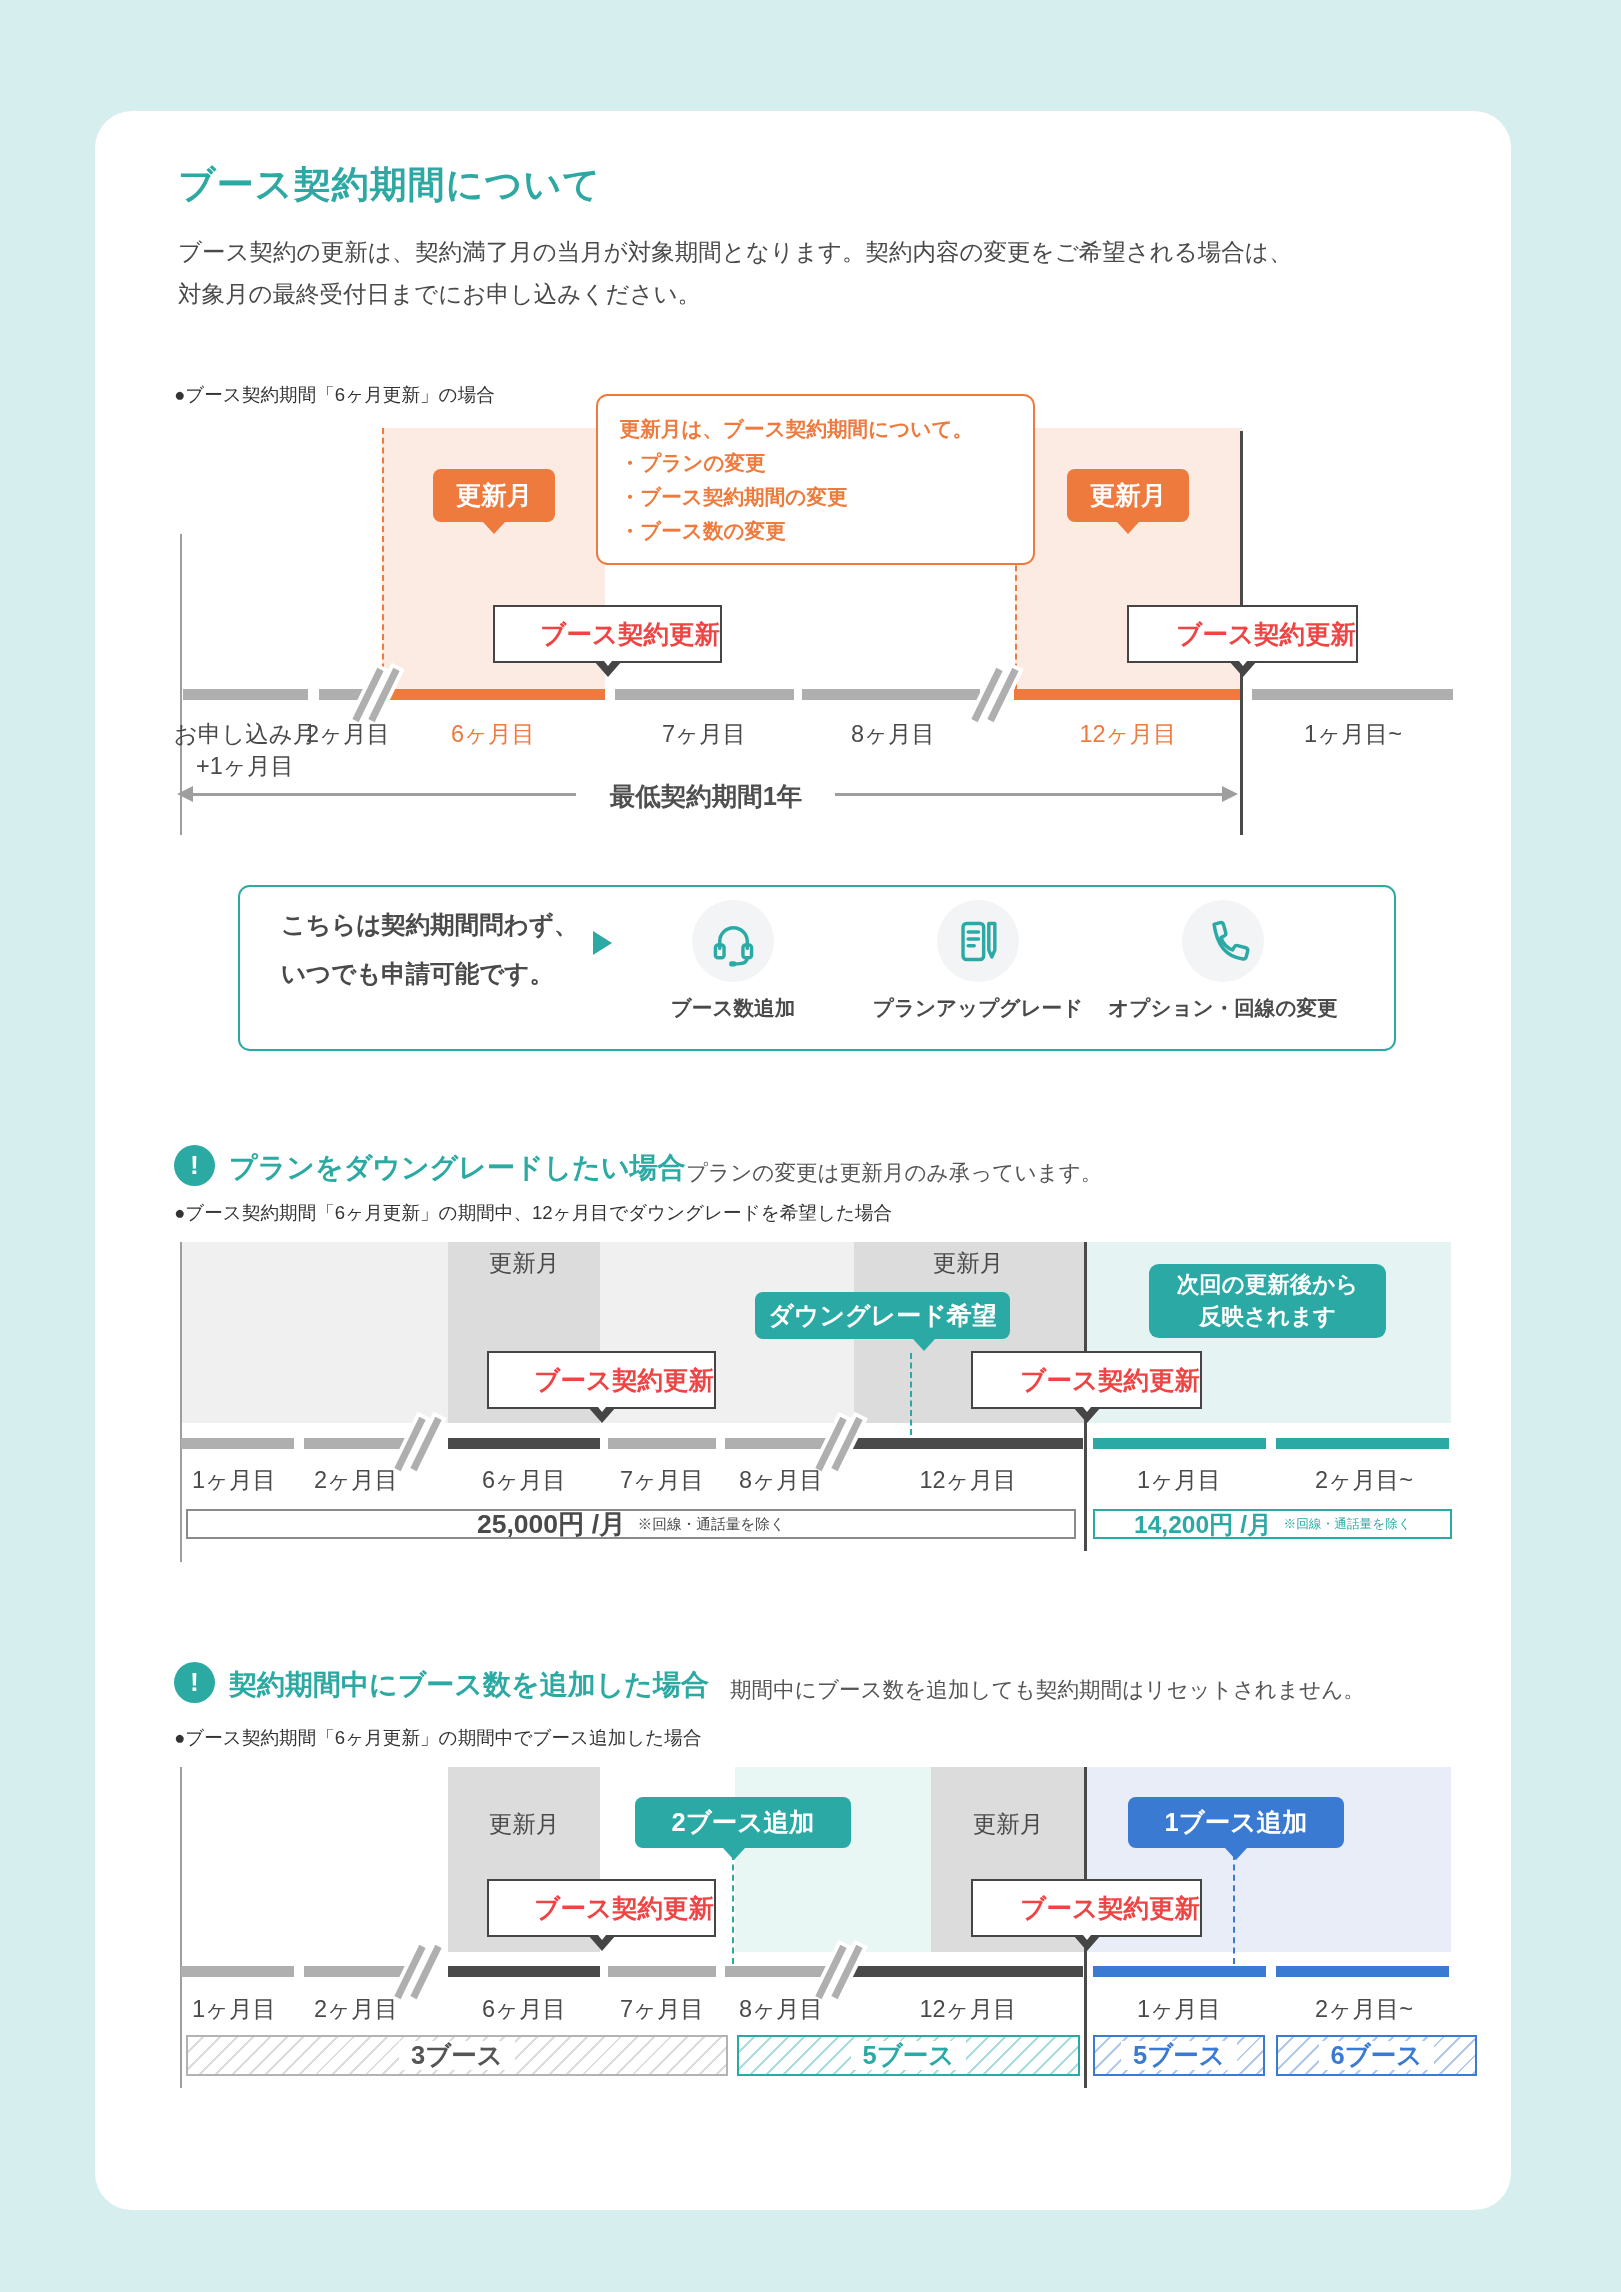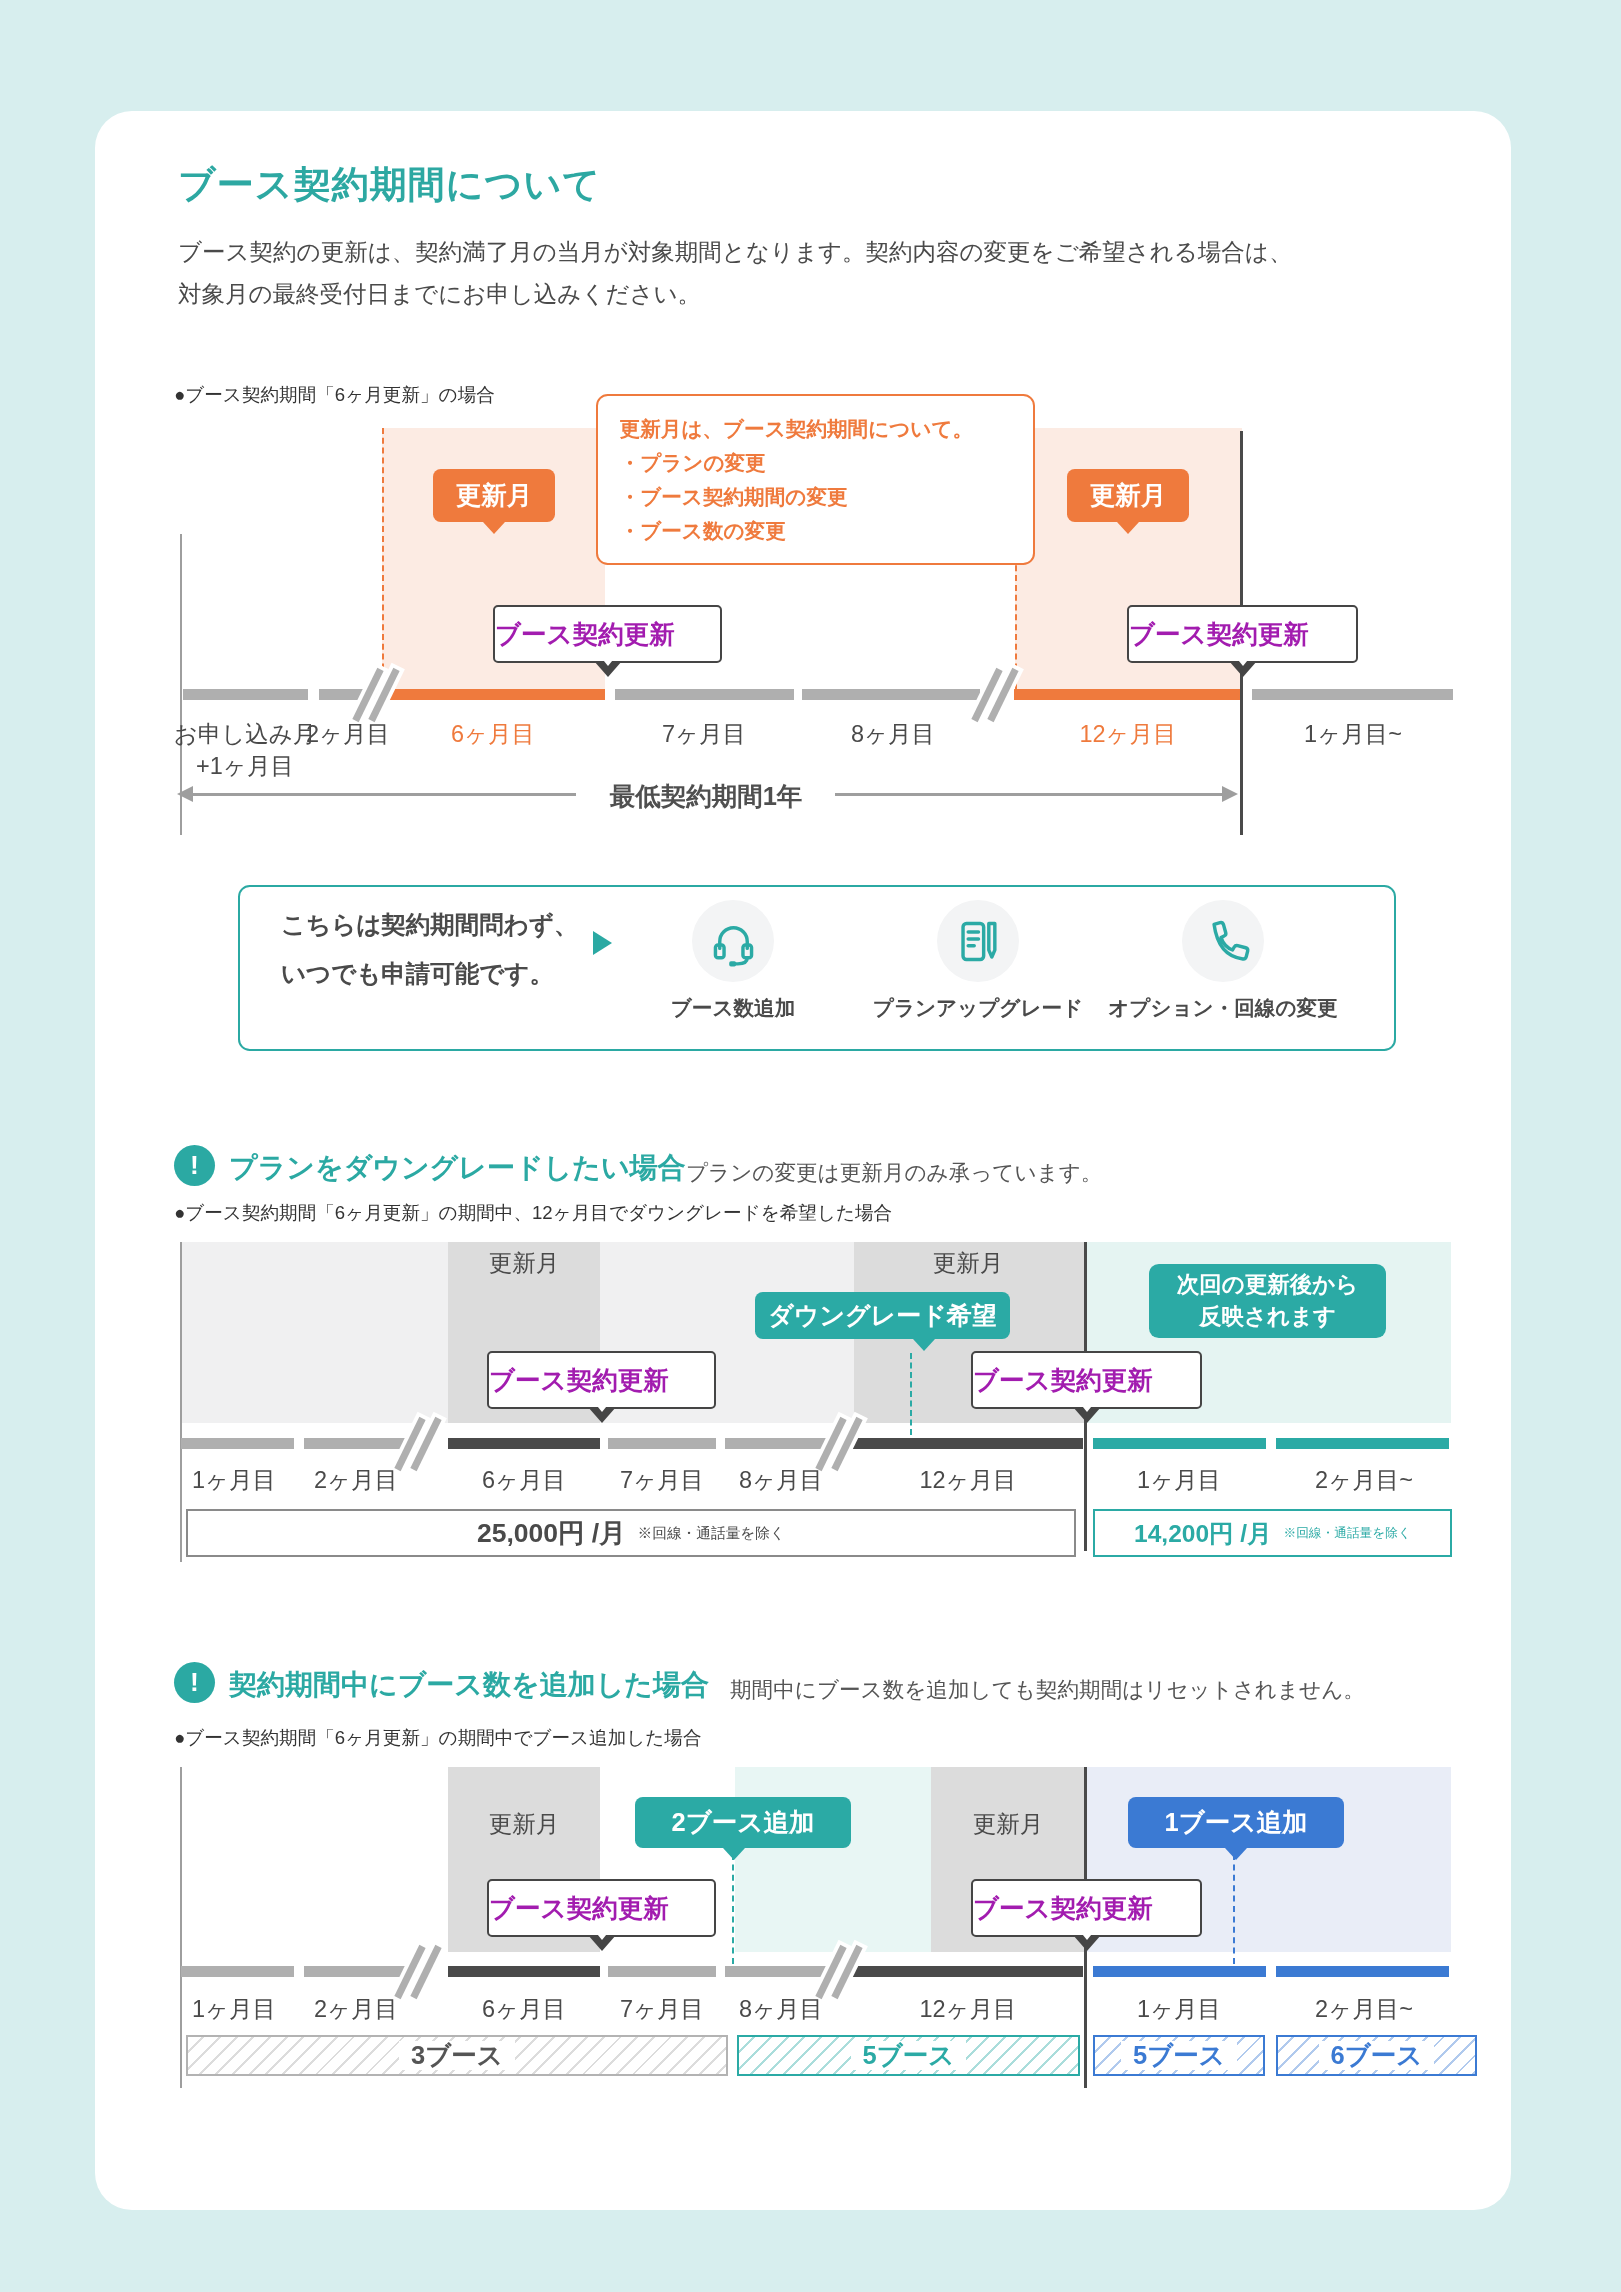--- a/index.html
+++ b/index.html
@@ -24,22 +24,22 @@
   .brk i.b1{left:4.9px;} .brk i.b2{left:20.6px;}
   
   .region{position:absolute;}
   .pink{background:#FCEBE3;border-left:2.9px dashed #EF7A3D;}
   
   .badge{position:absolute;border-radius:7.8px;color:#fff;font-weight:bold;display:flex;align-items:center;justify-content:center;white-space:nowrap;}
   .badge.or{background:#EF7A3D;} .badge.tl{background:#2BAAA5;} .badge.bl{background:#3B7AD3;}
   .tail{position:absolute;top:100%;left:50%;transform:translateX(-50%);width:0;height:0;border:11.8px solid transparent;border-bottom:none;}
   .tail.t-o{border-top:12.7px solid #EF7A3D;} .tail.t-t{border-top:12.7px solid #2BAAA5;} .tail.t-b{border-top:12.7px solid #3B7AD3;}
   
-  .co{position:absolute;background:#fff;border:2.9px solid #454545;border-radius:5px;display:flex;align-items:center;justify-content:flex-start;
-      font-size:25.5px;font-weight:bold;color:#a21caf;white-space:nowrap;z-index:6;}
+  .co{position:absolute;background:#fff;border:2.9px solid #454545;border-radius:0;display:flex;align-items:center;justify-content:flex-end;
+      font-size:25.5px;font-weight:bold;color:#ef4444;white-space:nowrap;z-index:6;}
   .co .tb{position:absolute;top:100%;left:50%;transform:translateX(-50%);width:0;height:0;border:14.7px solid transparent;border-top:16.7px solid #454545;border-bottom:none;}
   .co .tf{position:absolute;top:100%;left:50%;transform:translateX(-50%);margin-top:-5.9px;width:0;height:0;border:9.8px solid transparent;border-top:11.8px solid #fff;border-bottom:none;}
   .dash{position:absolute;width:0;z-index:5;}
   .dash.t{border-left:2.9px dashed #2BAAA5;} .dash.b{border-left:2.9px dashed #3B7AD3;}
   .renlbl{position:absolute;transform:translateX(-50%);font-size:23.5px;color:#4a4a4a;white-space:nowrap;}
   
   .notebox{position:absolute;background:#fff;border:2.9px solid #EF7A3D;border-radius:11.8px;padding:15.7px 21.6px;z-index:7;}
   .notebox div{font-size:20.6px;line-height:34px;color:#EF7A3D;font-weight:bold;white-space:nowrap;}
   .infobox{position:absolute;border:2px solid #2BA9A3;border-radius:11.8px;background:#fff;}
   .info-line{position:absolute;font-size:24.5px;font-weight:bold;color:#4a4a4a;white-space:nowrap;}
@@ -47,21 +47,21 @@
   .iccirc{position:absolute;width:82px;height:82px;border-radius:50%;background:#F3F4F5;display:flex;align-items:center;justify-content:center;}
   .iclbl{position:absolute;transform:translateX(-50%);font-size:20.6px;color:#4a4a4a;font-weight:bold;white-space:nowrap;}
   
   .bang{position:absolute;width:41px;height:41px;border-radius:50%;background:#2BA9A3;color:#fff;font-weight:bold;font-size:26.5px;display:flex;align-items:center;justify-content:center;}
   .h2{position:absolute;font-size:28px;font-weight:bold;color:#2BA9A3;white-space:nowrap;}
   .h2sub{position:absolute;font-size:21.6px;color:#555;white-space:nowrap;}
   
   .reflect{position:absolute;background:#2BAAA5;border-radius:9.8px;color:#fff;font-weight:bold;font-size:22.5px;line-height:32px;
            display:flex;align-items:center;justify-content:center;text-align:center;}
   
-  .price{position:absolute;height:48px;background:#fff;display:flex;align-items:center;justify-content:center;gap:11.8px;box-sizing:border-box;}
+  .price{position:absolute;height:30px;background:#fff;display:flex;align-items:center;justify-content:center;gap:11.8px;box-sizing:border-box;}
   .price .amt{font-size:26.5px;font-weight:bold;}
   .price .nt{font-size:14.7px;}
   .price.gray{border:2px solid #8a8a8a;color:#4a4a4a;}
   .price.teal{border:2px solid #2BAAA5;color:#2BAAA5;}
   .hbar{position:absolute;height:41px;box-sizing:border-box;background:#fff;display:flex;align-items:center;justify-content:center;font-size:25.5px;font-weight:bold;}
   .hbar span{background:#fff;padding:0 11.8px;line-height:29px;}
   .hb-g{border:2px solid #b3b3b3;color:#555;background-image:repeating-linear-gradient(135deg,rgba(0,0,0,0) 0 9.8px,#dcdcdc 9.8px 11.8px);}
   .hb-t{border:2px solid #2BAAA5;color:#2BAAA5;background-image:repeating-linear-gradient(135deg,rgba(0,0,0,0) 0 9.8px,rgba(43,170,165,.4) 9.8px 11.8px);}
   .hb-b{border:2px solid #3B7AD3;color:#3B7AD3;background-image:repeating-linear-gradient(135deg,rgba(0,0,0,0) 0 9.8px,rgba(59,122,211,.4) 9.8px 11.8px);}
   

